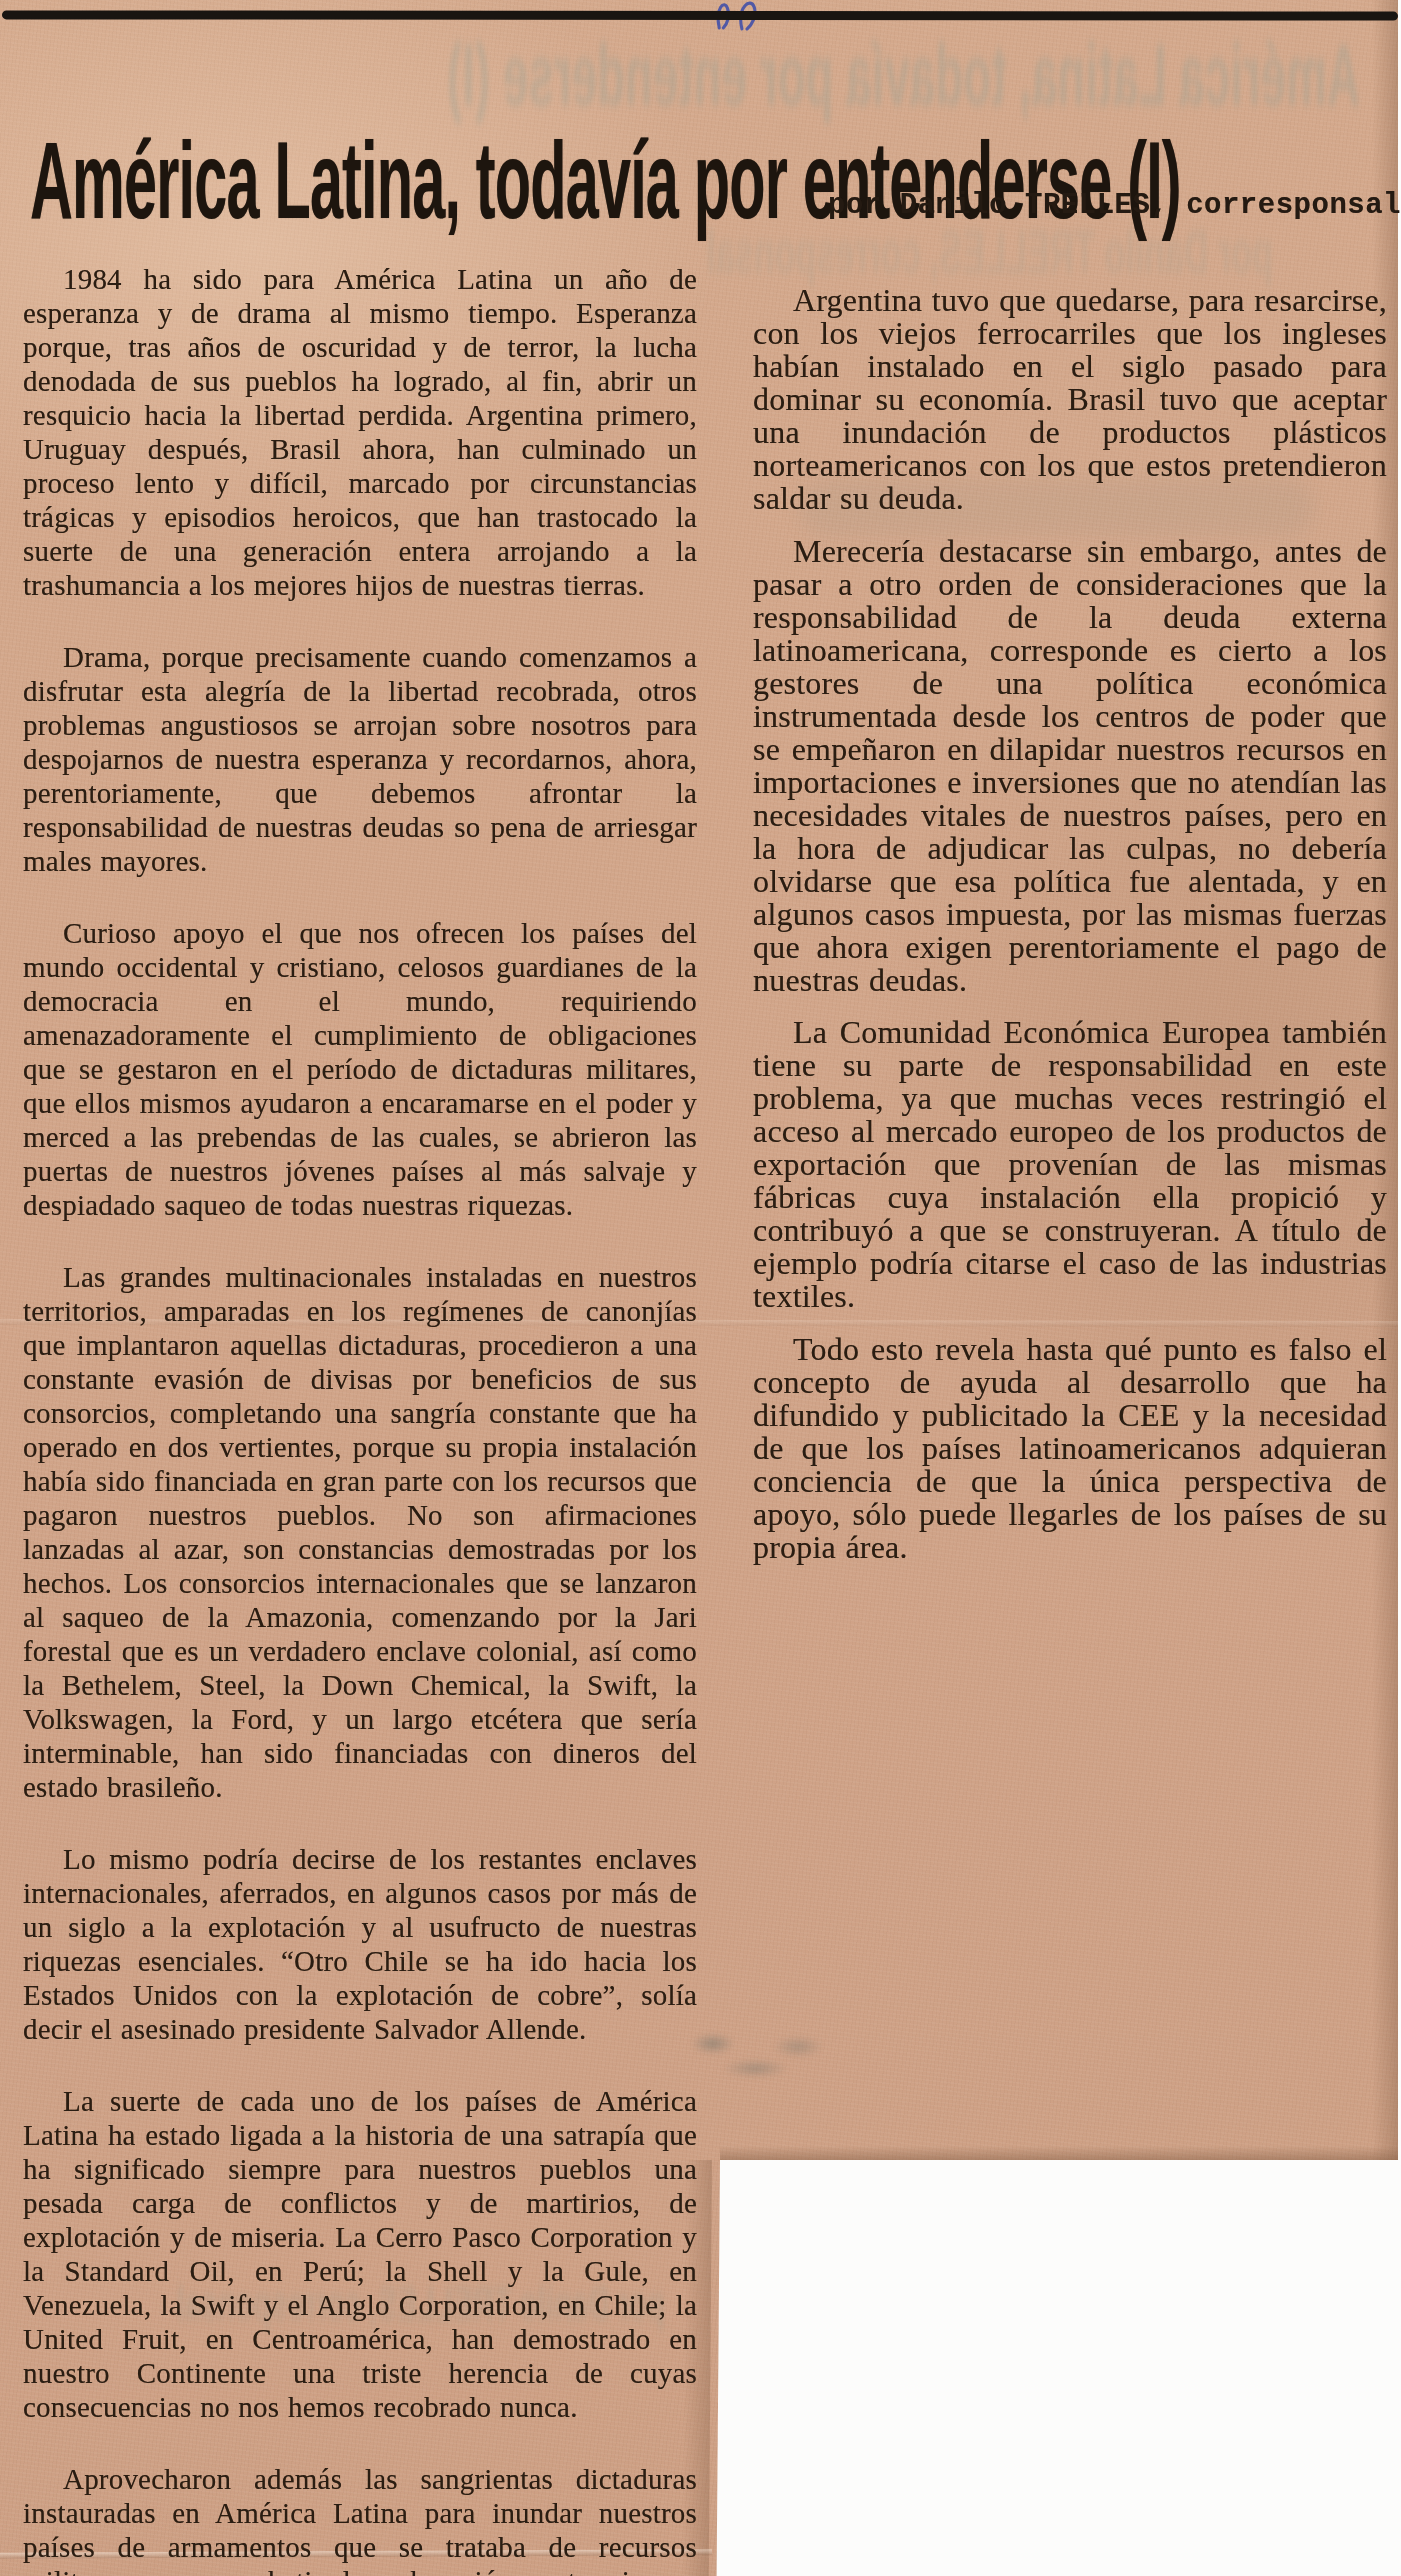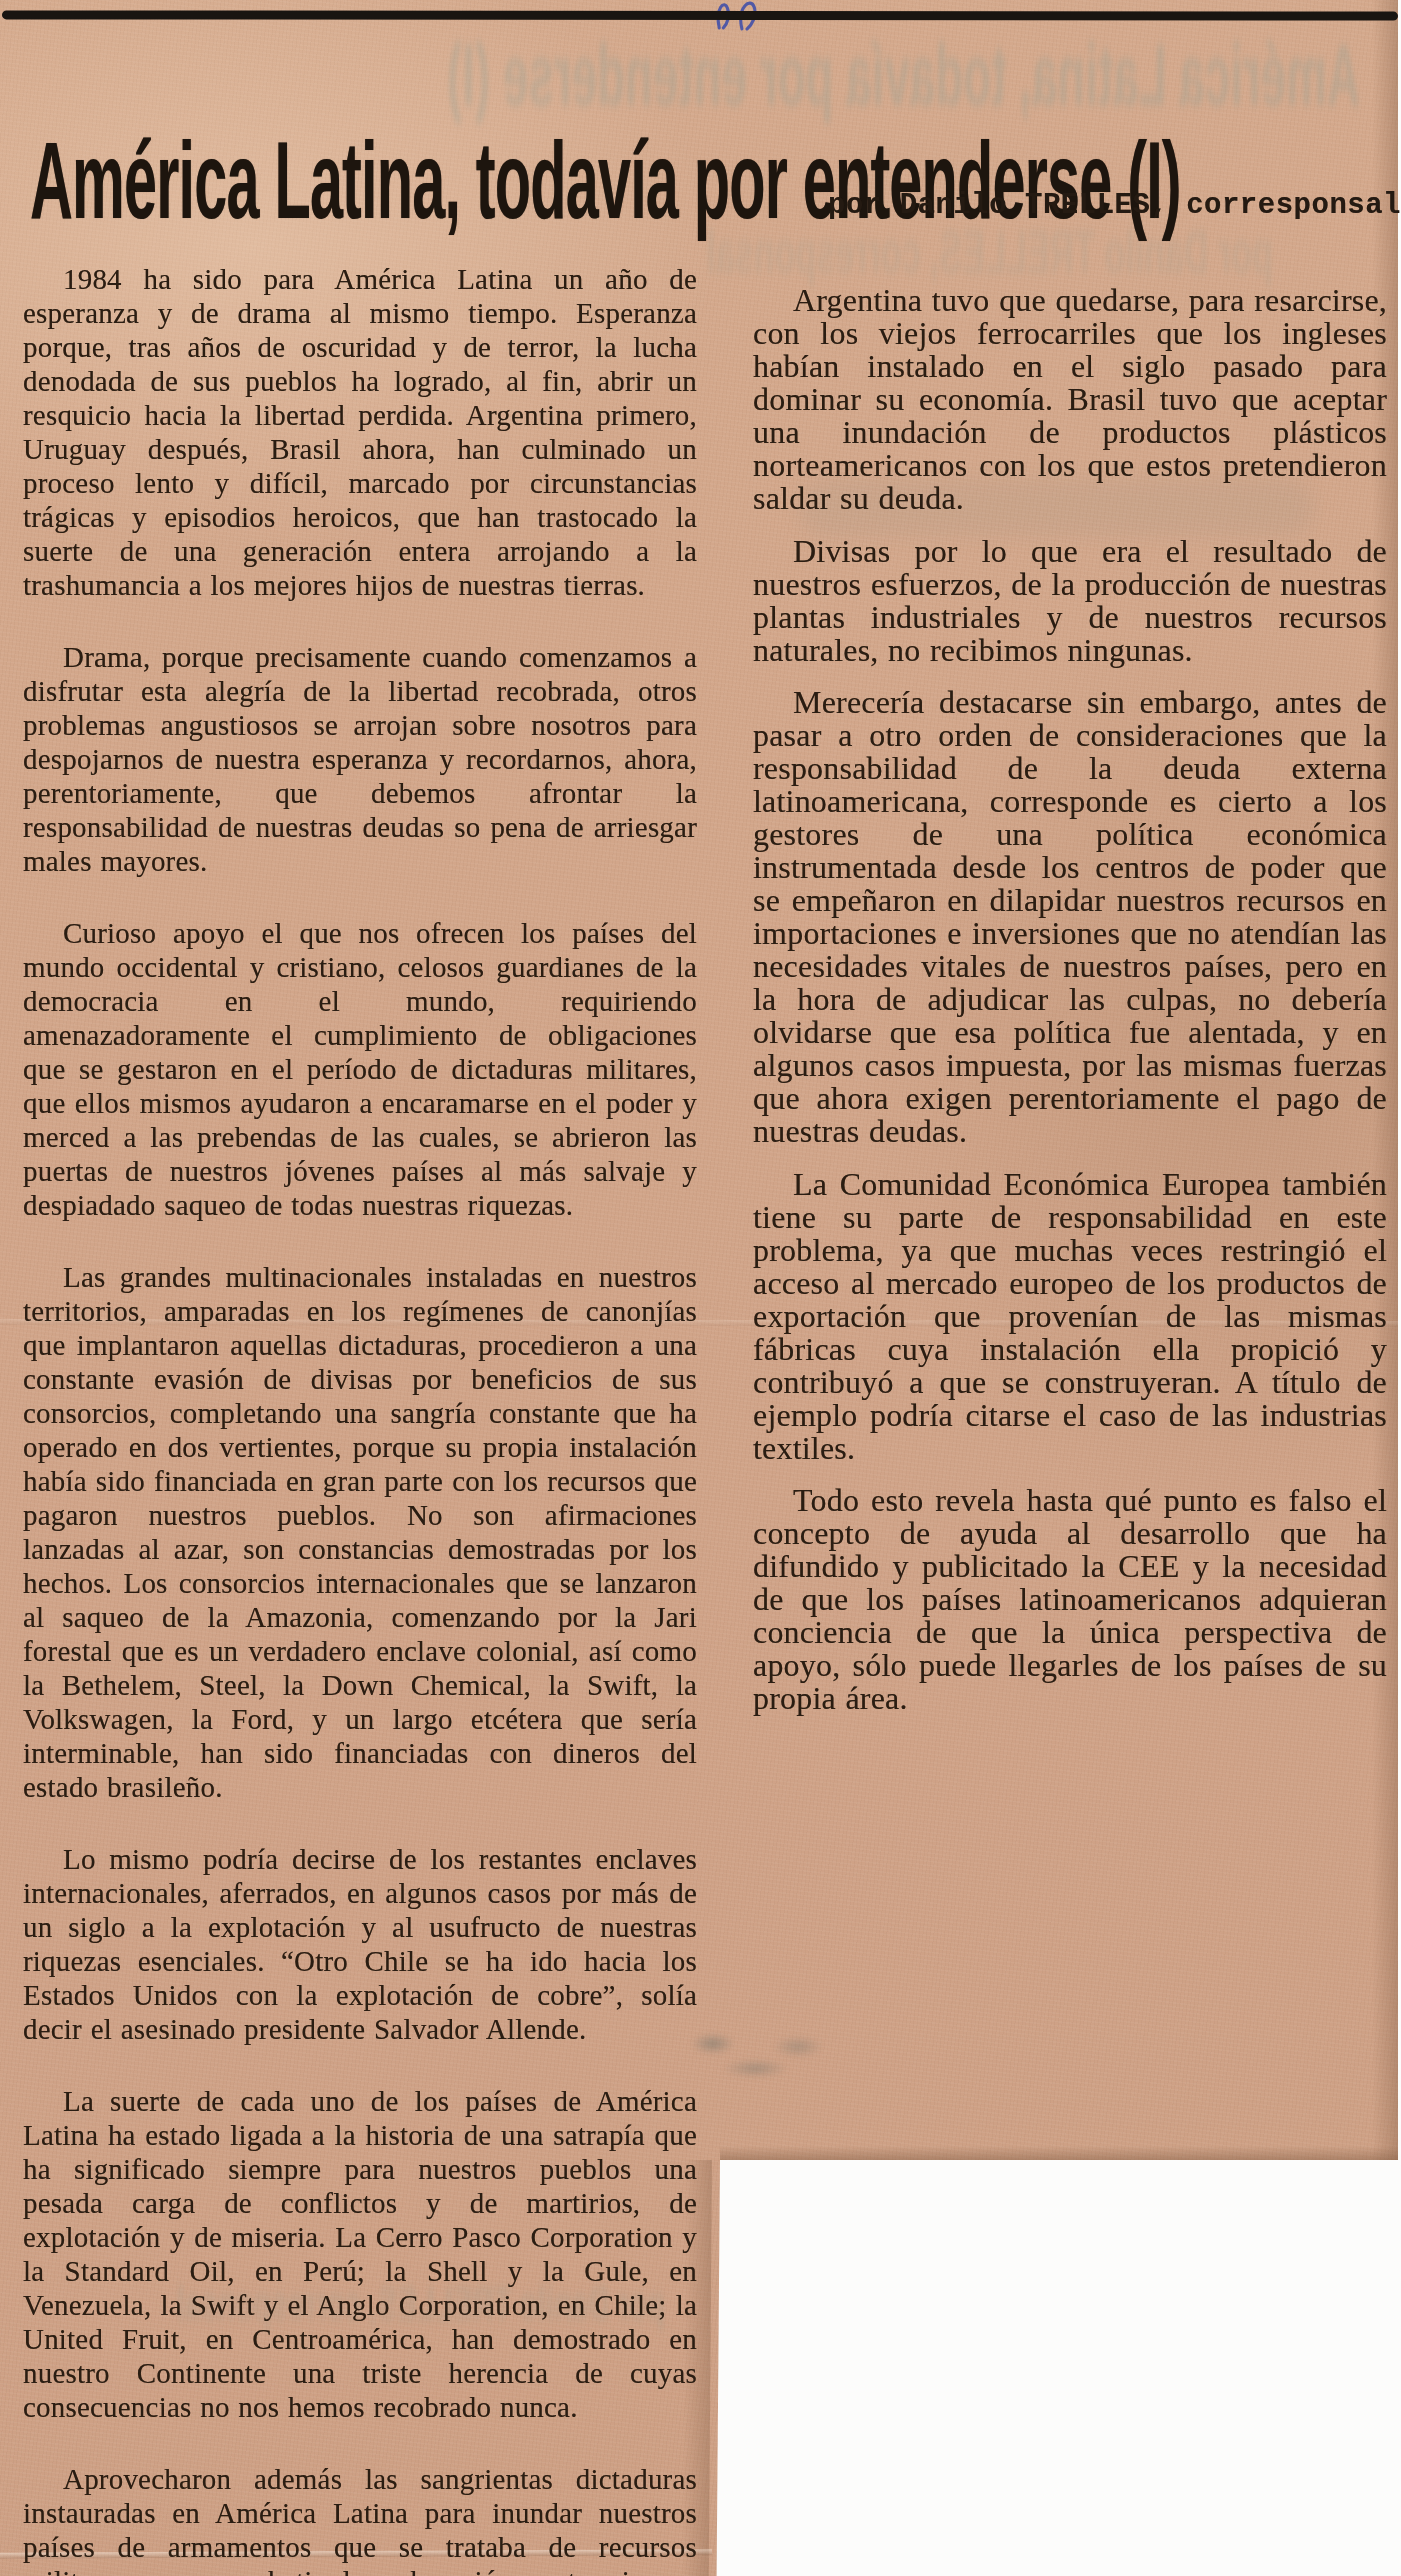--- a/index.html
+++ b/index.html
@@ -159,20 +159,19 @@
     <p>Curioso apoyo el que nos ofrecen los países del mundo occidental y cristiano, celosos guardianes de la democracia en el mundo, requiriendo amenazadoramente el cumplimiento de obligaciones que se gestaron en el período de dictaduras militares, que ellos mismos ayudaron a encaramarse en el poder y merced a las prebendas de las cuales, se abrieron las puertas de nuestros jóvenes países al más salvaje y despiadado saqueo de todas nuestras riquezas.</p>
     <p>Las grandes multinacionales instaladas en nuestros territorios, amparadas en los regímenes de canonjías que implantaron aquellas dictaduras, procedieron a una constante evasión de divisas por beneficios de sus consorcios, completando una sangría constante que ha operado en dos vertientes, porque su propia instalación había sido financiada en gran parte con los recursos que pagaron nuestros pueblos. No son afirmaciones lanzadas al azar, son constancias demostradas por los hechos. Los consorcios internacionales que se lanzaron al saqueo de la Amazonia, comenzando por la Jari forestal que es un verdadero enclave colonial, así como la Bethelem, Steel, la Down Chemical, la Swift, la Volkswagen, la Ford, y un largo etcétera que sería interminable, han sido financiadas con dineros del estado brasileño.</p>
     <p>Lo mismo podría decirse de los restantes enclaves internacionales, aferrados, en algunos casos por más de un siglo a la explotación y al usufructo de nuestras riquezas esenciales. “Otro Chile se ha ido hacia los Estados Unidos con la explotación de cobre”, solía decir el asesinado presidente Salvador Allende.</p>
     <p>La suerte de cada uno de los países de América Latina ha estado ligada a la historia de una satrapía que ha significado siempre para nuestros pueblos una pesada carga de conflictos y de martirios, de explotación y de miseria. La Cerro Pasco Corporation y la Standard Oil, en Perú; la Shell y la Gule, en Venezuela, la Swift y el Anglo Corporation, en Chile; la United Fruit, en Centroamérica, han demostrado en nuestro Continente una triste herencia de cuyas consecuencias no nos hemos recobrado nunca.</p>
     <p>Aprovecharon además las sangrientas dictaduras instauradas en América Latina para inundar nuestros países de armamentos que se trataba de recursos militares para combatir la subversión y terminaron transformándonos en uno de los depósitos de armas más importantes del mundo.</p>
 
   </div>
 
   <div class="col col-right">
     <p>Argentina tuvo que quedarse, para resarcirse, con los viejos ferrocarriles que los ingleses habían instalado en el siglo pasado para dominar su economía. Brasil tuvo que aceptar una inundación de productos plásticos norteamericanos con los que estos pretendieron saldar su deuda.</p>
-    <p>Divisas por lo que era el resultado de nuestros esfuerzos, de la producción de nuestras plantas industriales y de nuestros recursos naturales, no recibimos ningunas.</p>
     <p>Merecería destacarse sin embargo, antes de pasar a otro orden de consideraciones que la responsabilidad de la deuda externa latinoamericana, corresponde es cierto a los gestores de una política económica instrumentada desde los centros de poder que se empeñaron en dilapidar nuestros recursos en importaciones e inversiones que no atendían las necesidades vitales de nuestros países, pero en la hora de adjudicar las culpas, no debería olvidarse que esa política fue alentada, y en algunos casos impuesta, por las mismas fuerzas que ahora exigen perentoriamente el pago de nuestras deudas.</p>
     <p>La Comunidad Económica Europea también tiene su parte de responsabilidad en este problema, ya que muchas veces restringió el acceso al mercado europeo de los productos de exportación que provenían de las mismas fábricas cuya instalación ella propició y contribuyó a que se construyeran. A título de ejemplo podría citarse el caso de las industrias textiles.</p>
     <p>Todo esto revela hasta qué punto es falso el concepto de ayuda al desarrollo que ha difundido y publicitado la CEE y la necesidad de que los países latinoamericanos adquieran conciencia de que la única perspectiva de apoyo, sólo puede llegarles de los países de su propia área.</p>
   </div>
 
 </div>
 
 
 </body></html>

